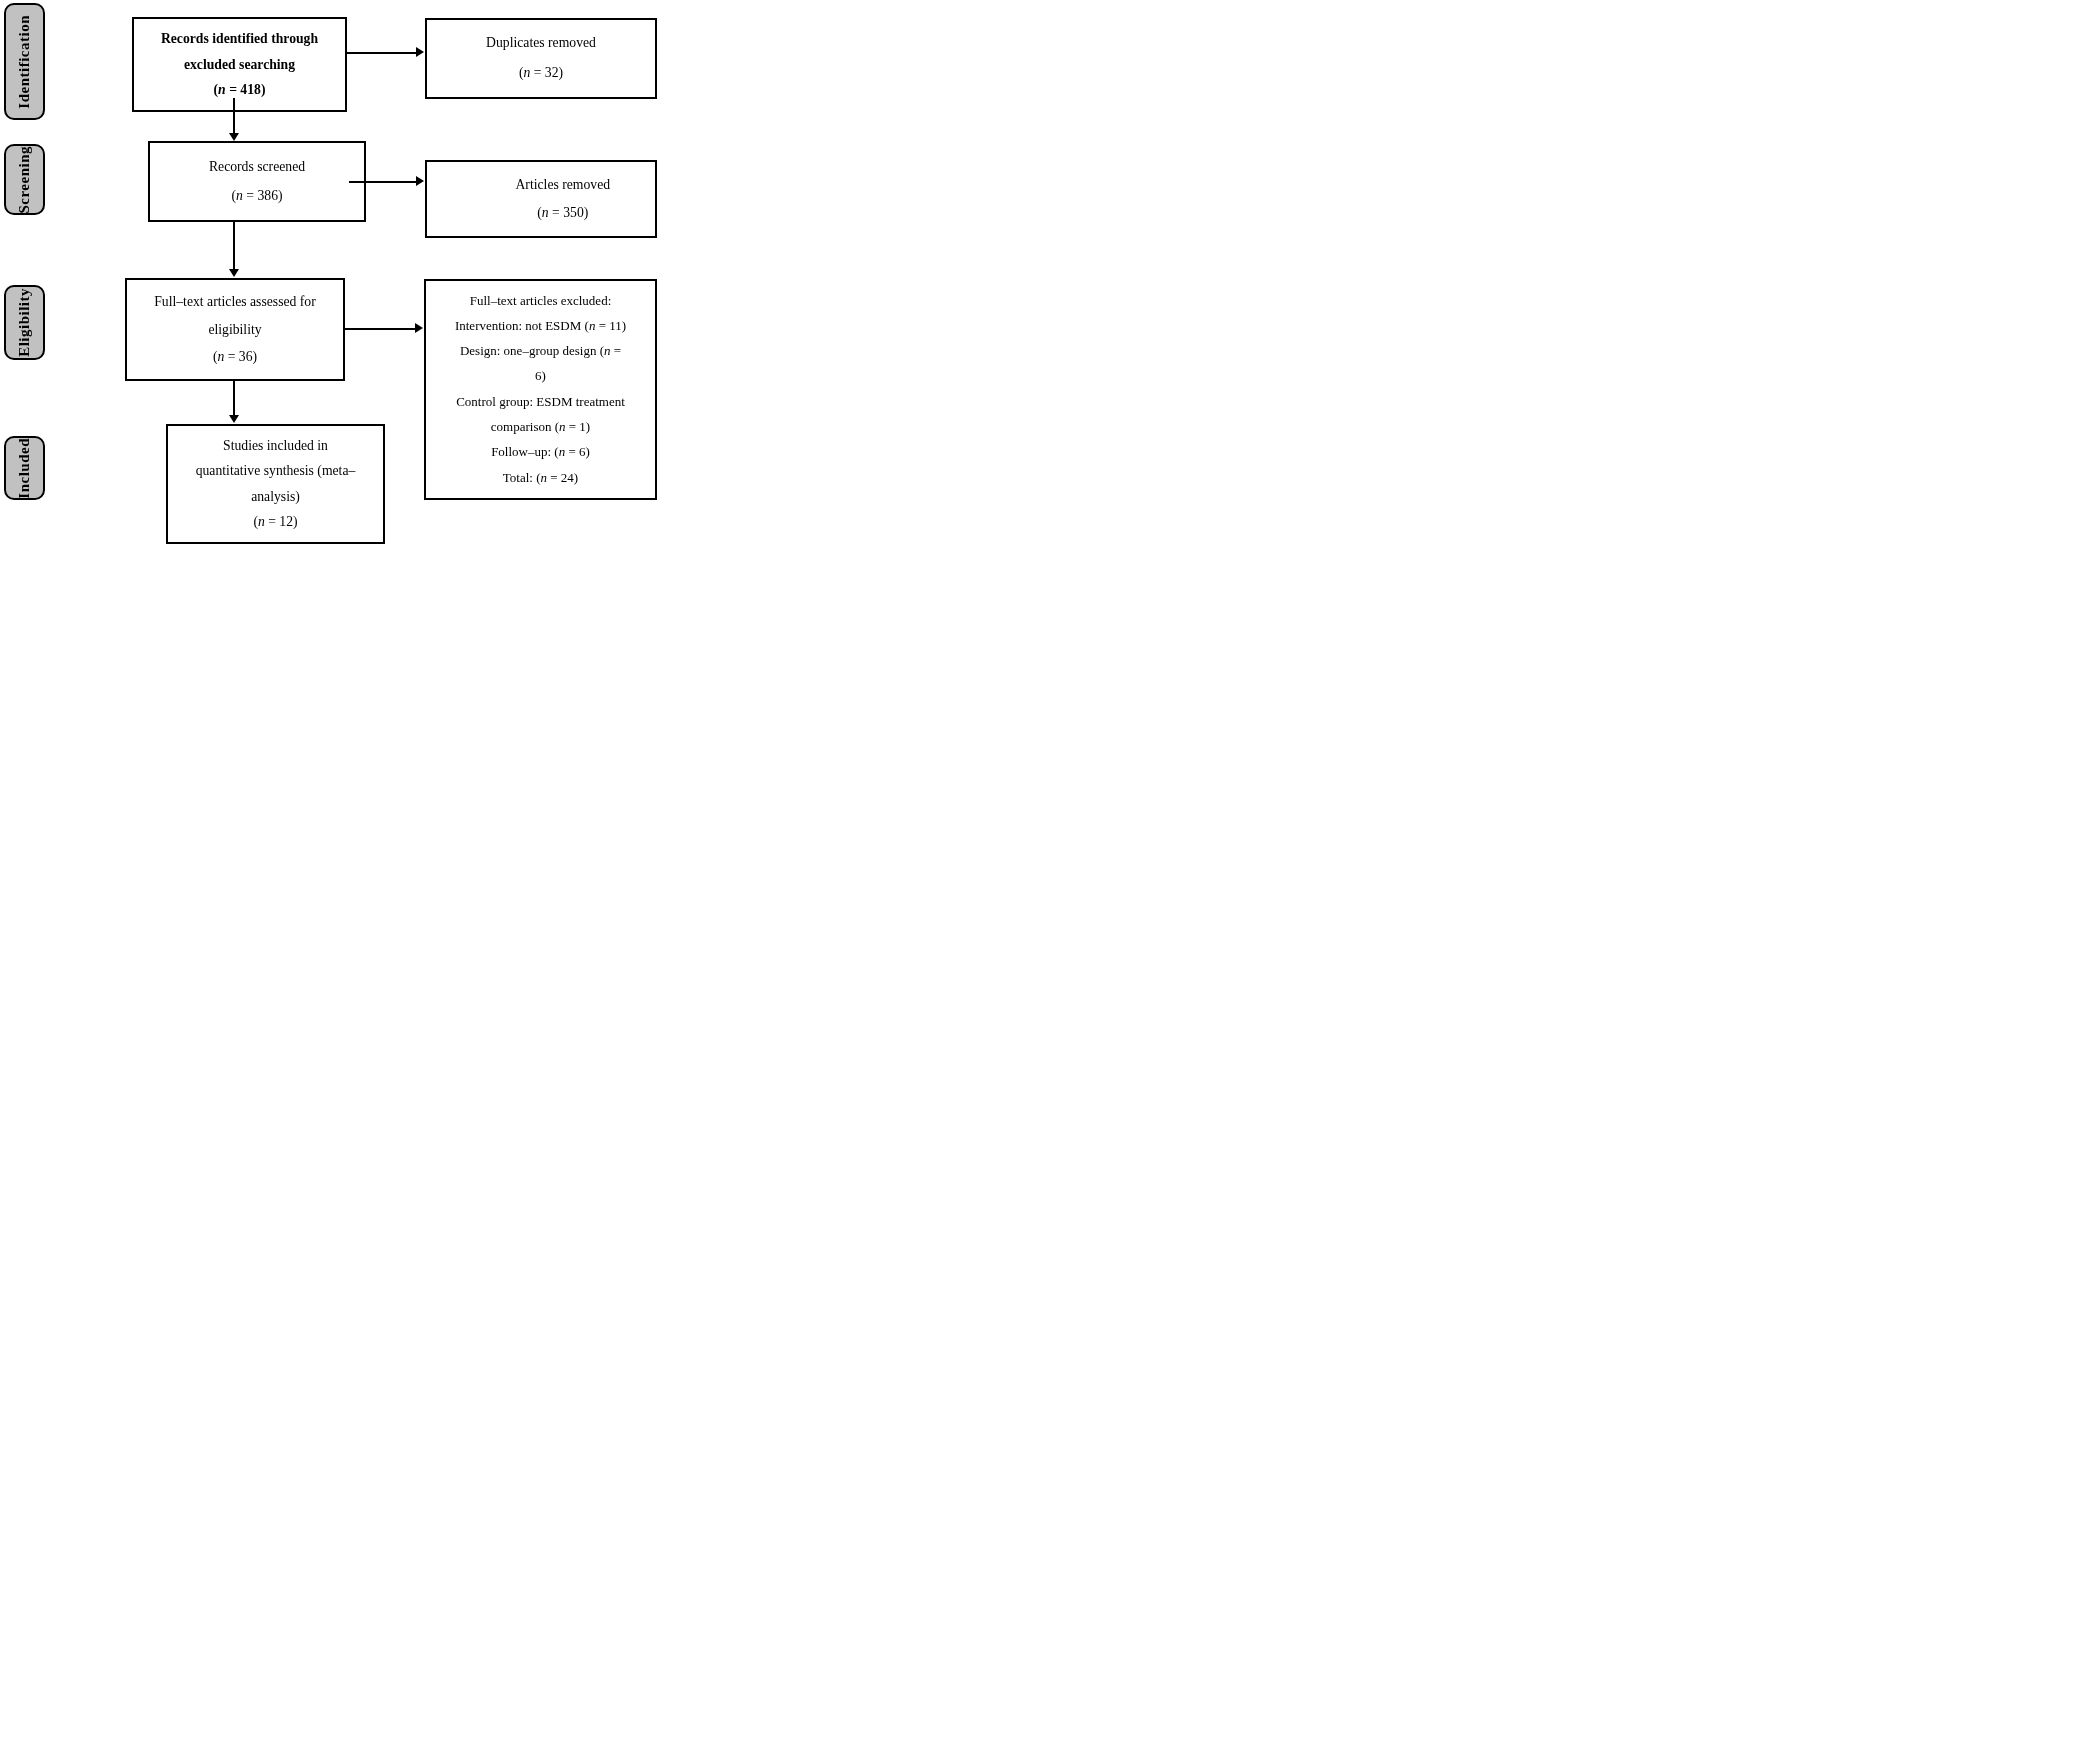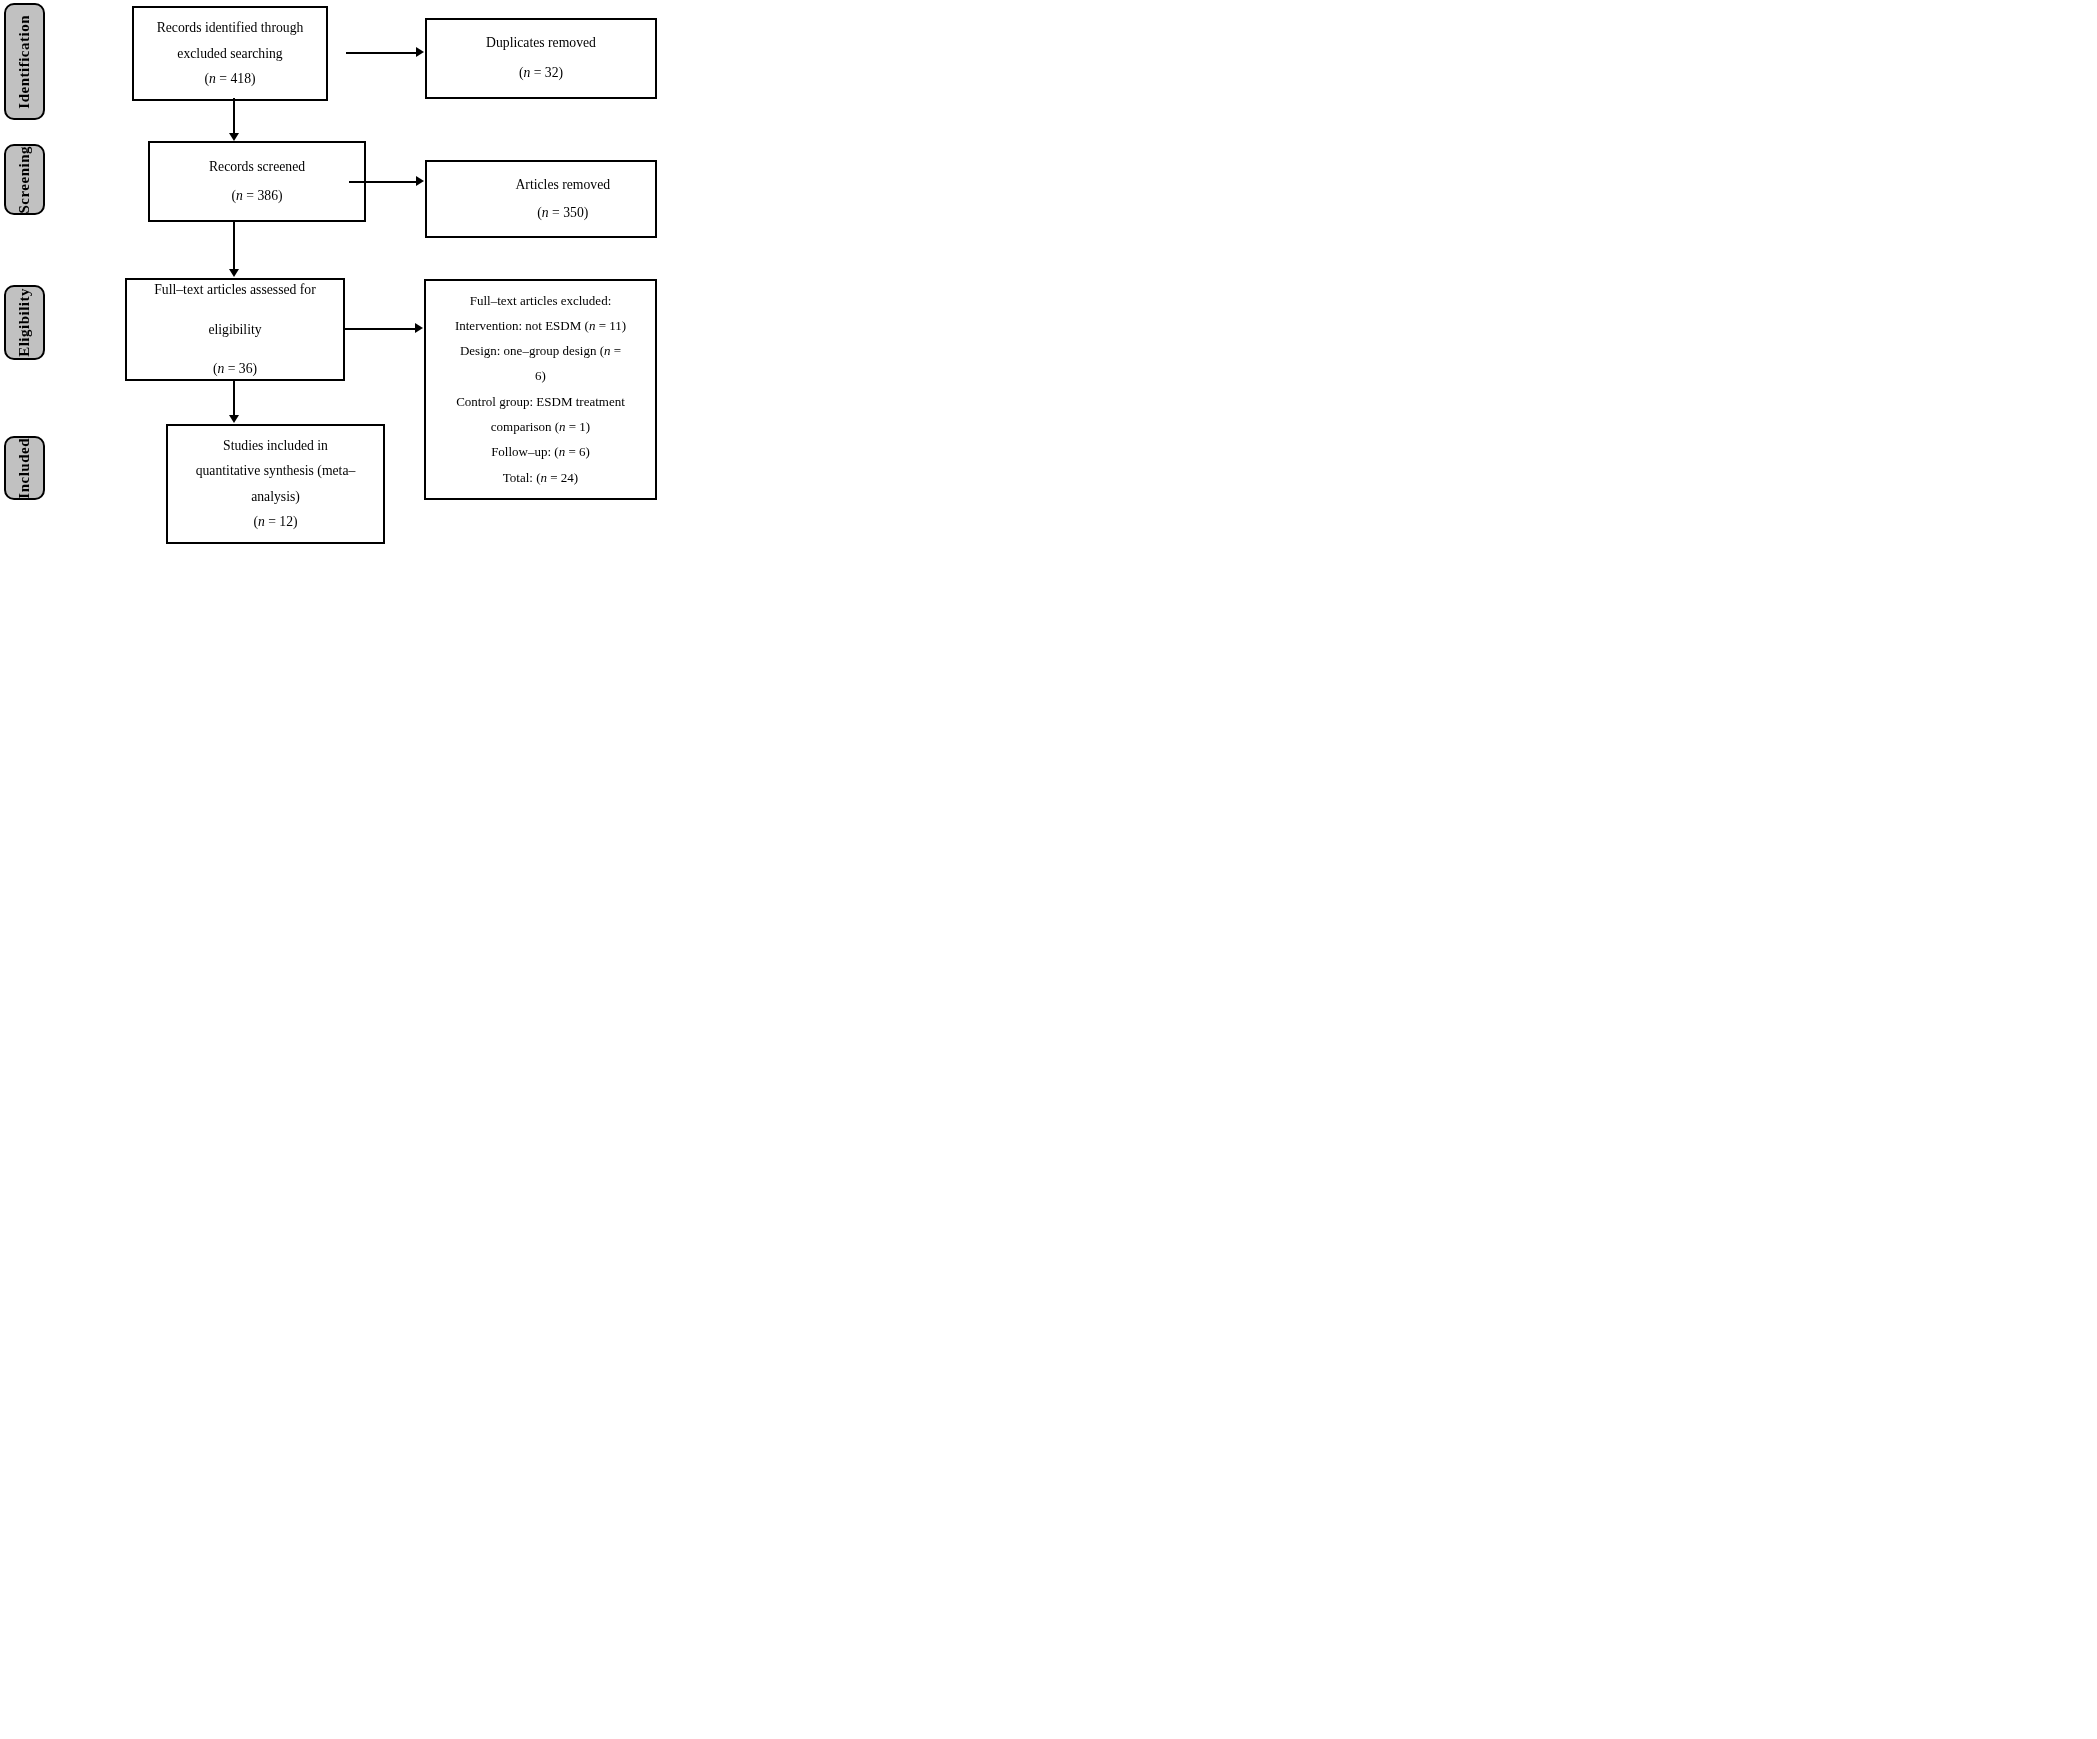--- a/index.html
+++ b/index.html
@@ -54,23 +54,23 @@
     flex-direction:column;
     justify-content:space-evenly;
     align-items:center;
     text-align:center;
     font-size:13.7px;
     line-height:1.15;
     padding:2.2px 4.4px;
   }
   .fbox .line{width:100%;}
   .fbox em{font-style:italic;}
-  #box-identified{left:132px;top:6px;width:196px;height:95px;}
+  #box-identified{left:132px;top:17px;width:215px;height:95px;font-weight:bold;}
   #box-screened{left:148px;top:141px;width:218px;height:81px;}
-  #box-fulltext{left:125px;top:278px;width:220px;height:103px;justify-content:space-between;}
+  #box-fulltext{left:125px;top:278px;width:220px;height:103px;}
   #box-included-synthesis{left:125px;top:424px;width:219px;height:120px;margin-left:41px;}
   #box-duplicates{left:425px;top:17.6px;width:232px;height:81px;}
   #box-articles-removed{left:425px;top:160px;width:232px;height:78px;padding-left:48px;}
   #box-excluded{left:424px;top:247px;width:233px;height:221px;font-size:13px;margin-top:32px;}
   
   .shaft-h{position:absolute;height:2.2px;background:var(--stroke);}
   .shaft-v{position:absolute;width:2.2px;background:var(--stroke);}
   .head-right{
     position:absolute;width:0;height:0;
     border-top:5px solid transparent;

